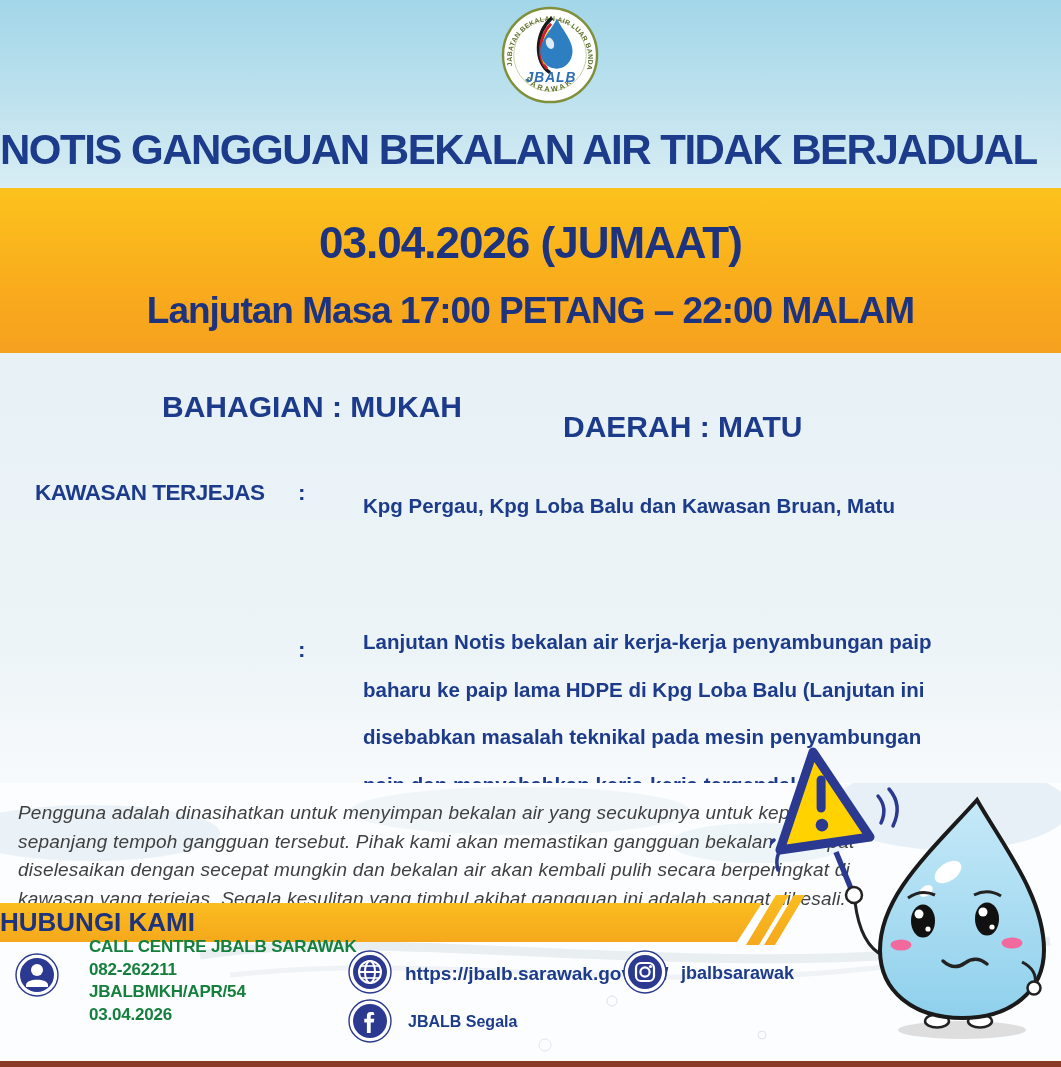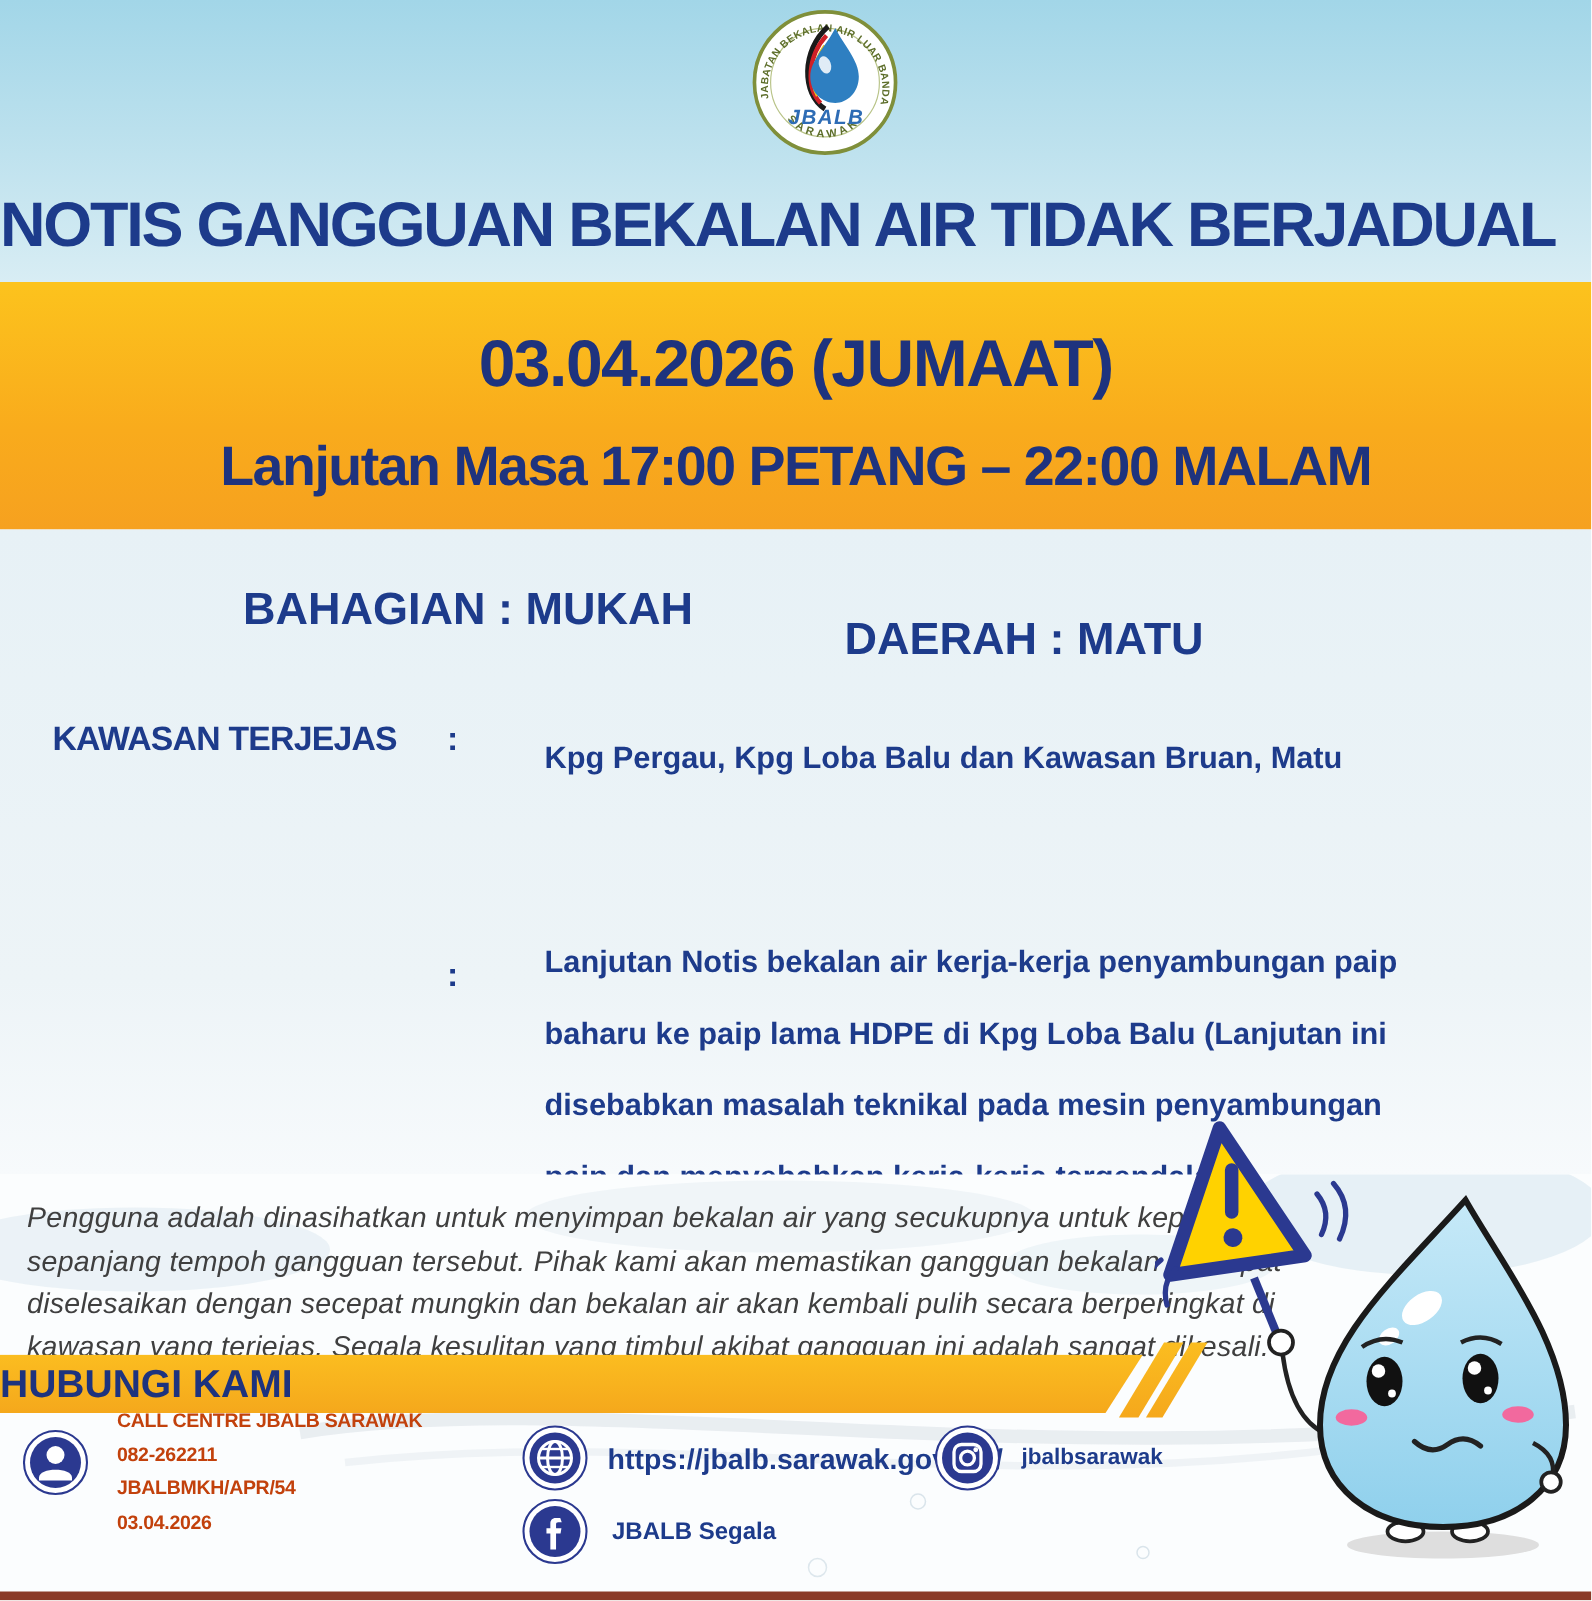--- a/index.html
+++ b/index.html
@@ -38,26 +38,26 @@
     -webkit-clip-path:polygon(0 0,762px 0,737px 100%,0 100%);
     clip-path:polygon(0 0,762px 0,737px 100%,0 100%);}
   .contact-bar-title{display:block;width:740px;text-align:left;line-height:39px;
     font-size:26px;font-weight:bold;color:#1e337e;}
   .stripe{position:absolute;top:895px;height:50px;background:linear-gradient(180deg,#fbbd20,#f5a81c);
     transform:skewX(-31deg);transform-origin:top left;}
   .stripe1{left:776px;width:13px;}
   .stripe2{left:794px;width:11px;}
   
   .cicon{position:absolute;width:44px;height:44px;}
-  .call-lines{position:absolute;left:78px;top:936px;font-size:13px;font-weight:bold;
-    color:#c2410c;line-height:22.5px;letter-spacing:-0.2px;}
+  .call-lines{position:absolute;left:89px;top:936px;font-size:17px;font-weight:bold;
+    color:#15803d;line-height:22.5px;letter-spacing:-0.2px;}
   .call-lines span{display:block;}
   .website-label{position:absolute;left:405px;top:963px;font-size:19px;font-weight:bold;color:#1d3b8b;}
   .fb-label{position:absolute;left:408px;top:1013px;font-size:16px;font-weight:bold;color:#1d3b8b;}
-  .ig-label{position:absolute;left:681px;top:963px;font-size:15px;font-weight:bold;color:#1d3b8b;}
+  .ig-label{position:absolute;left:681px;top:963px;font-size:18px;font-weight:bold;color:#1d3b8b;}
   .mascot{position:absolute;left:770px;top:744px;width:291px;height:318px;z-index:5;}
   .bottom-line{position:absolute;left:0;top:1061px;width:1061px;height:6px;background:#8a3a27;z-index:6;}
   .texture{position:absolute;left:0;top:783px;width:1061px;height:278px;pointer-events:none;}
 </style>
 </head>
 <body>
 
 <div class="poster">
 
   <div class="header">

